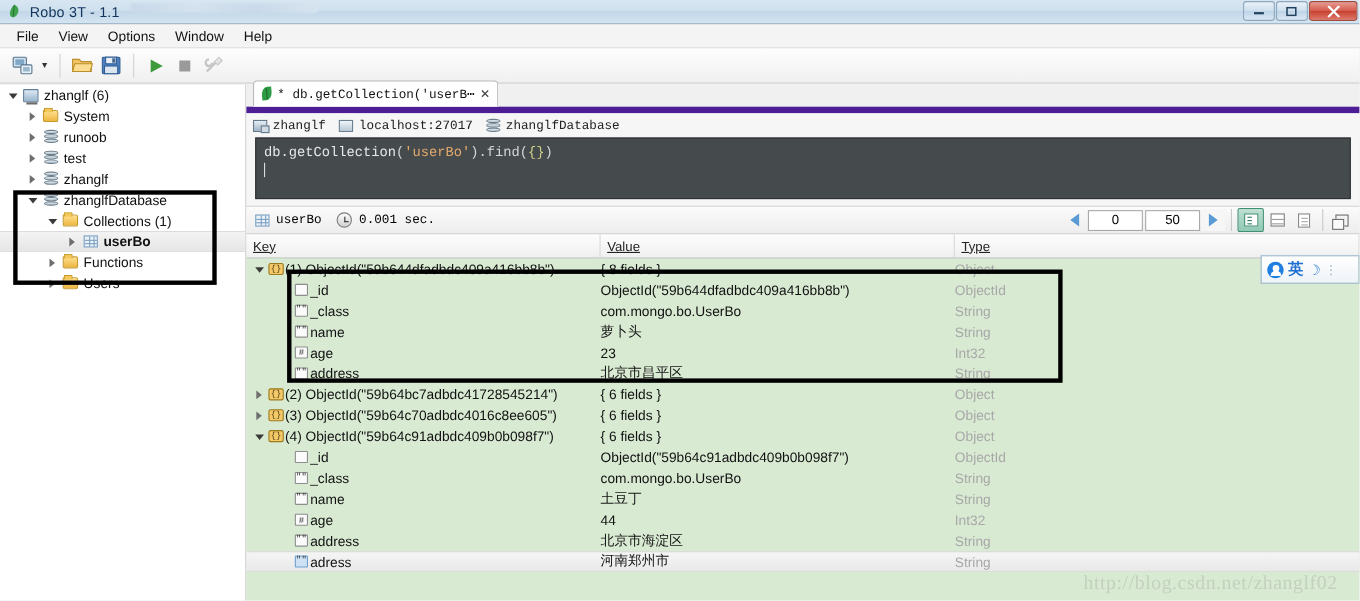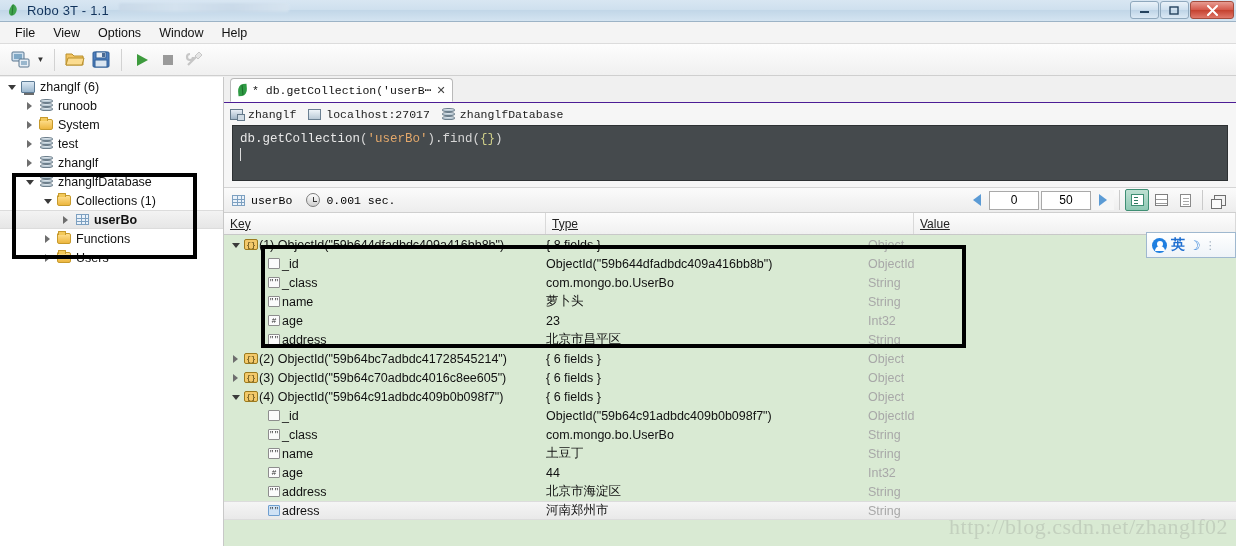--- a/index.html
+++ b/index.html
@@ -96,21 +96,21 @@
   .ic-db span:nth-child(1){top:0}.ic-db span:nth-child(2){top:4px}.ic-db span:nth-child(3){top:8px}
   .ic-grid{ width:13px;height:11px;background:#eaf2fa;border:1px solid #7da0c0; position:relative;}
   .ic-grid:before{content:"";position:absolute;left:0;right:0;top:3px;height:1px;background:#7da0c0;box-shadow:0 3px 0 #7da0c0;}
   .ic-grid:after{content:"";position:absolute;top:0;bottom:0;left:4px;width:1px;background:#7da0c0;box-shadow:4px 0 0 #7da0c0;}
 
   .hl-box{ position:absolute; border:4px solid #000; pointer-events:none; }
 
   
   .right{ flex:1; display:flex; flex-direction:column; background:#f6f6f6; position:relative; }
 
-  .tabstrip{ height:26px; background:#f0f0f0; border-bottom:1px solid #4c1d95; display:flex; align-items:flex-end; padding-left:6px;}
+  .tabstrip{ height:26px; background:#f0f0f0; border-bottom:6px solid #4c1d95; display:flex; align-items:flex-end; padding-left:6px;}
   .tab{
     height:24px; background:#fff; border:1px solid #b9b9b9; border-bottom:1px solid #fff;
     border-radius:4px 4px 0 0; display:flex; align-items:center; padding:0 6px 0 7px;
     font-family:"Liberation Mono", monospace; font-size:11.5px; color:#111;
   }
   .leaf{ width:9px;height:12px; margin-right:5px; background:#2e9a43;
          border-radius:60% 0 60% 0; transform:rotate(-5deg); position:relative;}
   .leaf:after{content:"";position:absolute;left:4px;top:1px;width:1px;height:10px;background:#1d6b2c;}
   .tab-close{ margin-left:5px; font-size:11px; color:#444; font-family:"Liberation Sans",sans-serif;}
 
@@ -188,22 +188,22 @@
     display:flex; align-items:center; gap:4px; padding-left:5px;
   }
   .ime-dot{ width:15px;height:15px;border-radius:50%;background:#1f7fe0;position:relative;}
   .ime-dot:after{content:"";position:absolute;left:4.5px;top:3px;width:6px;height:6px;border-radius:50%;background:#fff;}
   .ime-dot:before{content:"";position:absolute;left:2.5px;bottom:2px;width:10px;height:5px;border-radius:5px 5px 0 0;background:#fff;}
   .ime-txt{ color:#1f6fd0; font-size:14px; font-weight:bold; }
   .ime-moon{ color:#2f7fd8; font-size:13px; }
   .ime-grip{ color:#9ab; font-size:11px; }
 
   .watermark{
-    position:absolute; right:8px; bottom:6px;
-    font-family:"Liberation Serif", serif; font-size:22px;
+    position:absolute; right:20px; bottom:6px;
+    font-family:"Liberation Serif", serif; font-size:18px;
     color:rgba(120,120,120,.22); white-space:nowrap; letter-spacing:.5px;
   }
 </style>
 </head>
 <body>
 
 <div class="titlebar">
   <div class="title-left">
     <span class="app-icon">
       <svg width="14" height="14" viewBox="0 0 14 14">
@@ -304,37 +304,37 @@
           <span class="ic-server"></span>
         </span>
       <span class="tlabel">zhanglf (6)</span>
     </div>
 
     <div class="tnode" style="padding-left:22px">
       <span class="arrow collapsed">
           <i></i>
         </span>
       <span class="ticon">
-          <span class="ic-db">
-            <span></span>
-            <span></span>
-            <span></span>
-          </span>
-        </span>
-      <span class="tlabel">runoob</span>
+          <span class="ic-folder"></span>
+        </span>
+      <span class="tlabel">System</span>
     </div>
 
     <div class="tnode" style="padding-left:22px">
       <span class="arrow collapsed">
           <i></i>
         </span>
       <span class="ticon">
-          <span class="ic-folder"></span>
-        </span>
-      <span class="tlabel">System</span>
+          <span class="ic-db">
+            <span></span>
+            <span></span>
+            <span></span>
+          </span>
+        </span>
+      <span class="tlabel">runoob</span>
     </div>
 
     <div class="tnode" style="padding-left:22px">
       <span class="arrow collapsed">
           <i></i>
         </span>
       <span class="ticon">
           <span class="ic-db">
             <span></span>
             <span></span>
@@ -477,22 +477,22 @@
         <div class="vsep"></div>
         <div class="vbtn">
             <span class="ic-win"></span>
           </div>
       </div>
     </div>
 
     <div class="grid">
       <div class="grid-head">
         <div class="gh key">Key</div>
+        <div class="gh val">Value</div>
         <div class="gh type">Type</div>
-        <div class="gh val">Value</div>
       </div>
 
       <div class="grow">
         <div class="g-key" style="padding-left:4px">
           <span class="arrow expanded">
               <i></i>
             </span>
           <span class="kicon">
               <span class="ic-obj">{}</span>
             </span>

